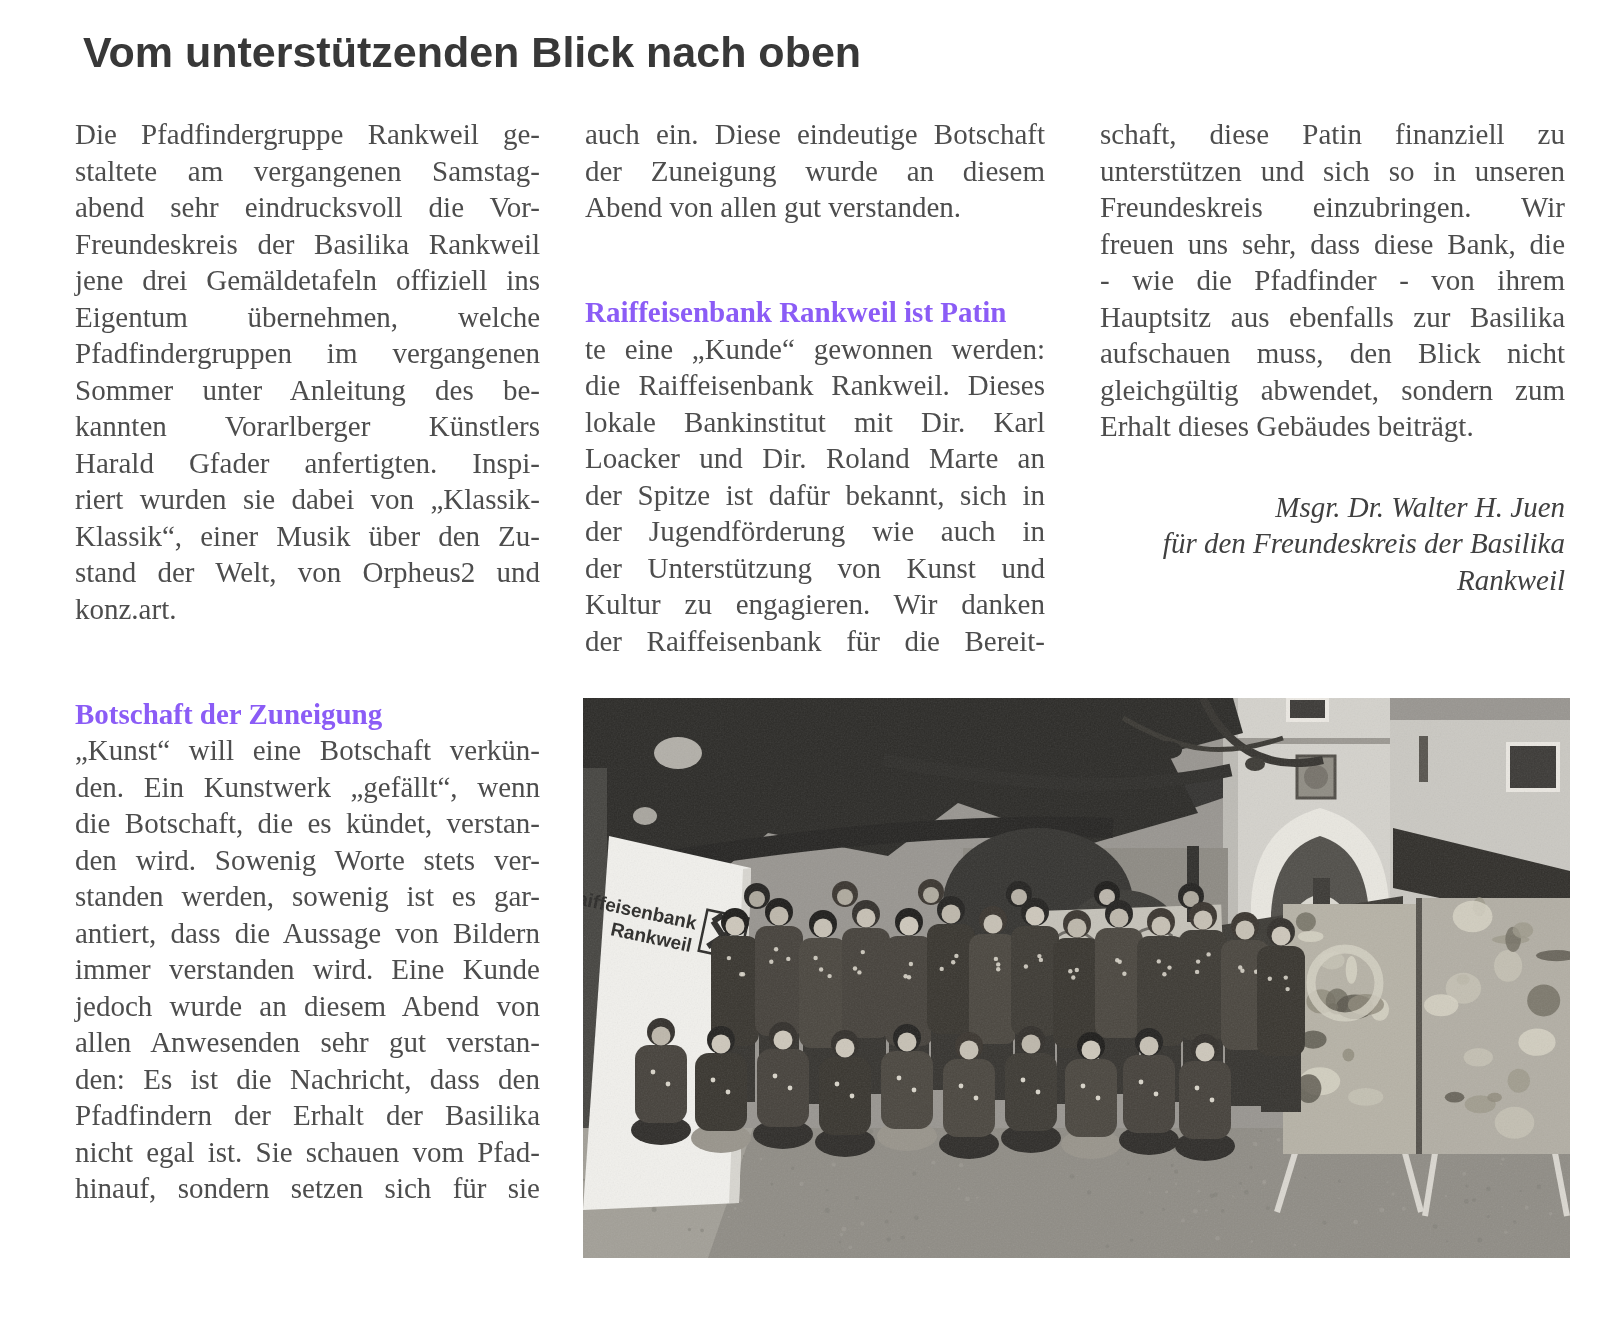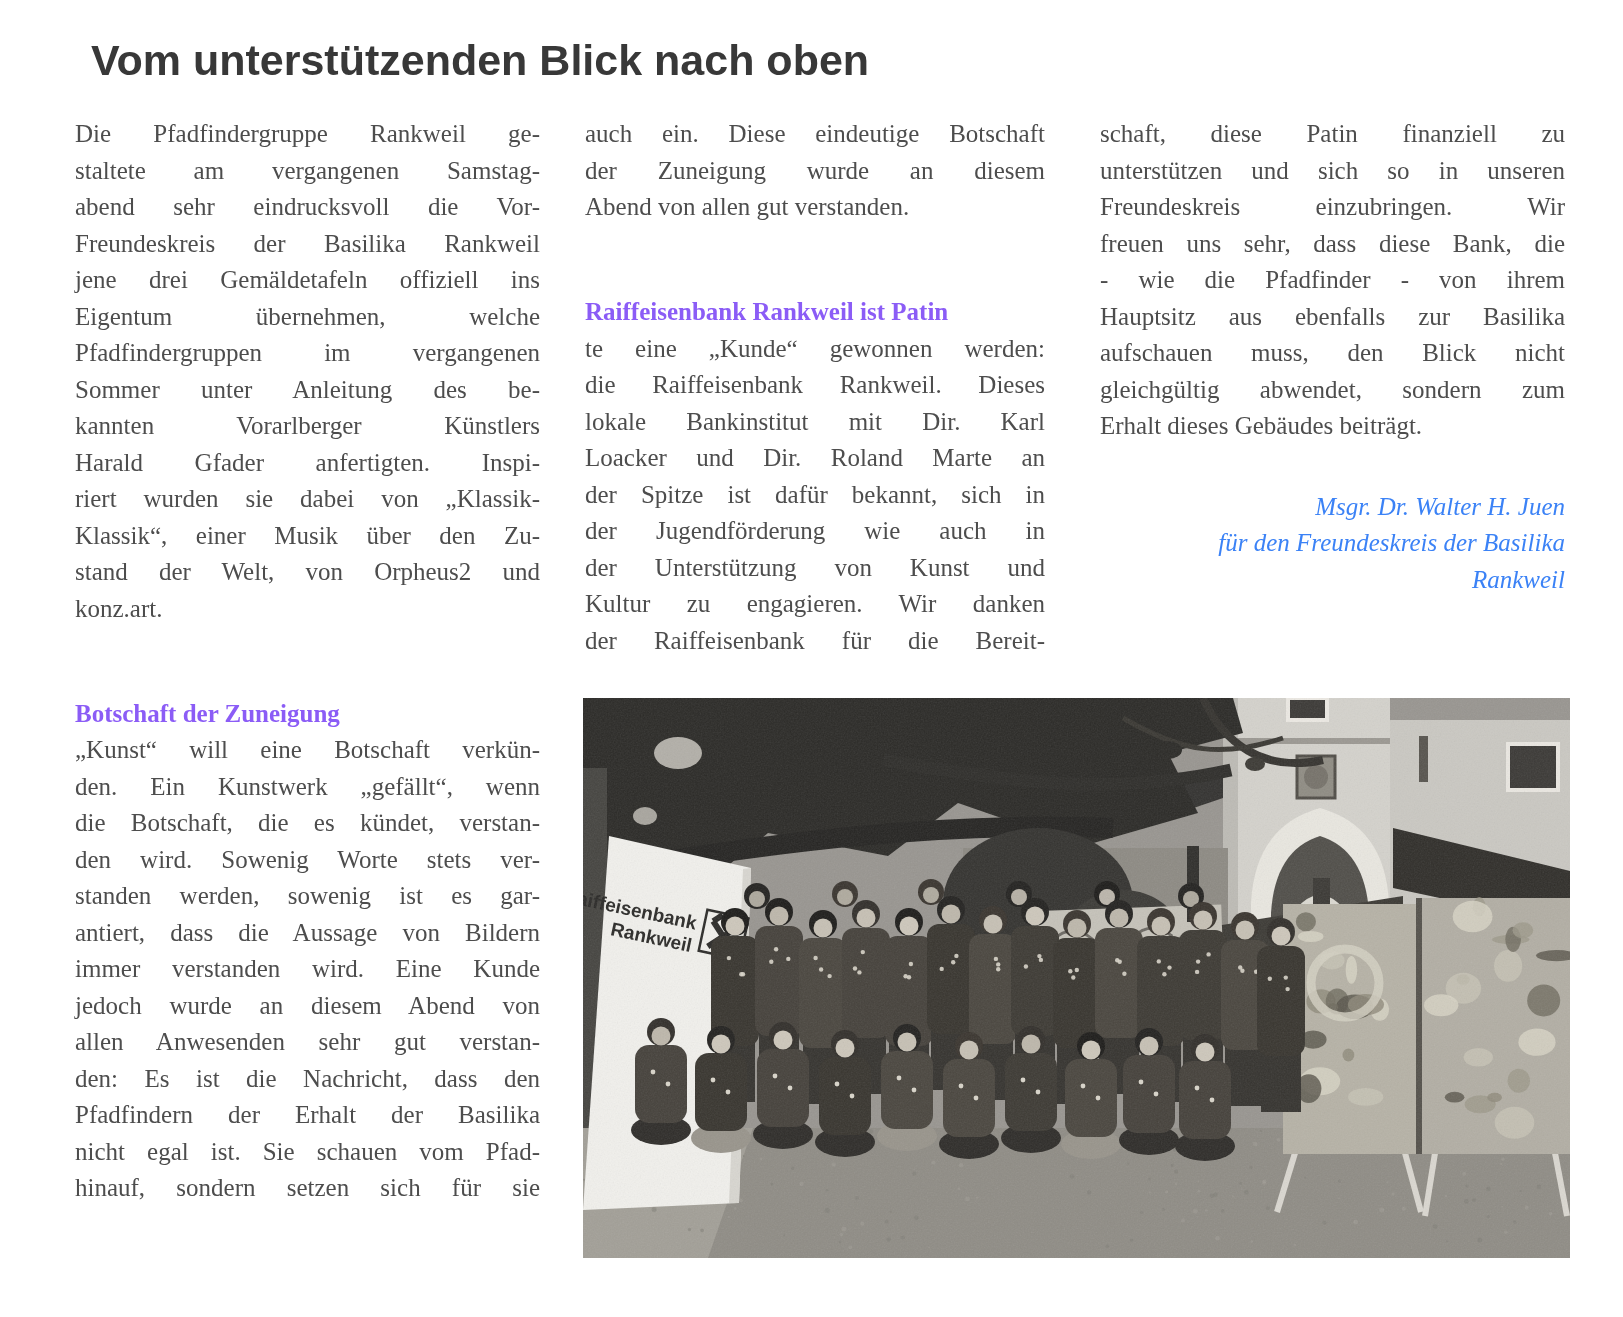--- a/index.html
+++ b/index.html
@@ -1,29 +1,29 @@
 <!DOCTYPE html>
 <html><head>
 <meta charset="utf-8">
 <style>
   html,body{margin:0;padding:0;background:#ffffff;}
   .page{position:relative;width:1623px;height:1317px;background:#ffffff;overflow:hidden;
         font-family:"Liberation Serif", serif;}
-  .title{position:absolute;left:75px;top:20px;margin:16px;
+  .title{position:absolute;left:75px;top:20px;margin:8px;
          font-family:"Liberation Sans", sans-serif;font-weight:bold;
          font-size:43px;letter-spacing:0px;color:#383838;}
-  .column{position:absolute;top:116px;font-size:25px;line-height:36.5px;color:#4d4d4d;}
+  .column{position:absolute;top:116px;font-size:29px;line-height:36.5px;color:#4d4d4d;}
   #col1{left:75px;width:465px;}
   #col2{left:585px;width:460px;}
   #col3{left:1100px;width:465px;}
   .line{height:36.5px;overflow:visible;}
   .line-just{text-align:justify;text-align-last:justify;}
   .line-left{text-align:left;}
   .bheading{font-weight:bold;color:#8b5cf6;height:36.5px;margin-top:32px;}
-  .signature{font-style:italic;color:#3b82f6;}
+  .signature{font-style:italic;color:#404040;}
   .signature .line{text-align:right;}
   .photo{position:absolute;left:583px;top:698px;width:987px;height:560px;margin:0;overflow:hidden;}
   .photo svg{display:block;}
 </style>
 </head>
 <body>
 
 <div class="page">
 
   <h1 class="title" style="color: rgb(56, 56, 56);">Vom unterstützenden Blick nach oben</h1>

